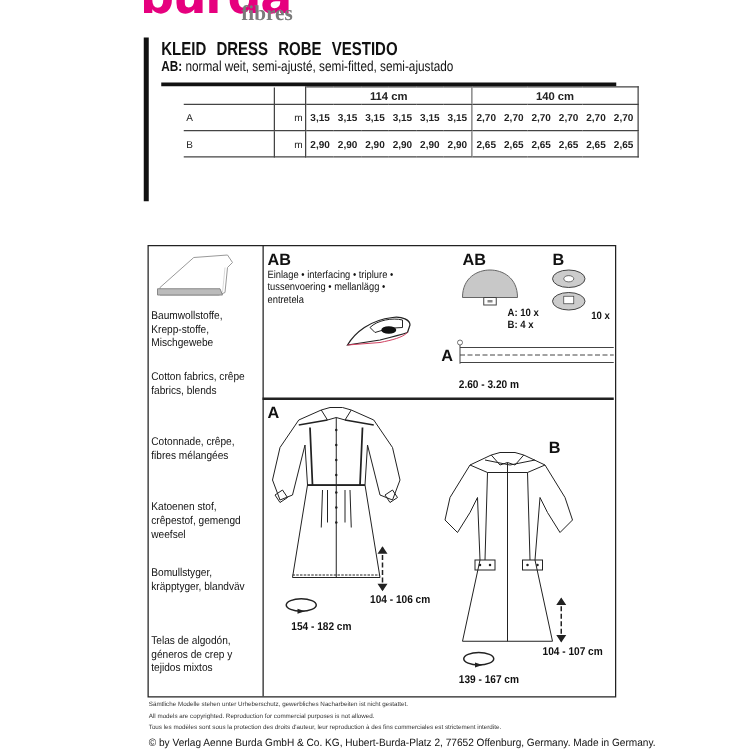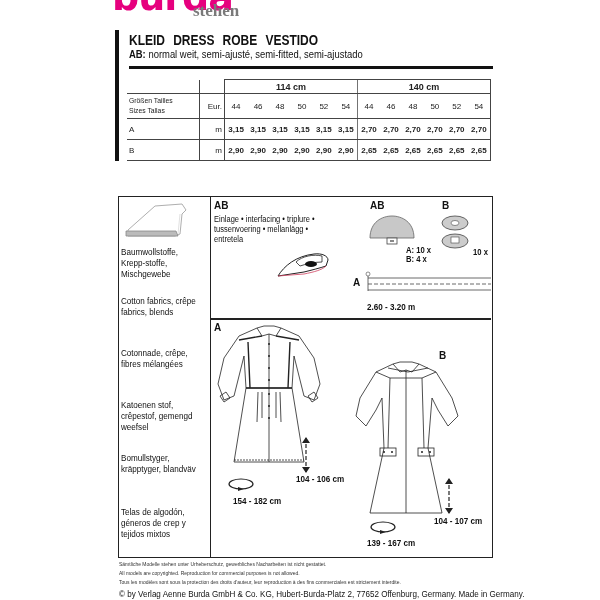--- a/index.html
+++ b/index.html
@@ -5,77 +5,58 @@
   html, body { margin:0; padding:0; }
   body { width:600px; height:600px; background:#fff; position:relative; overflow:hidden; font-family:"Liberation Sans", sans-serif; color:#111; }
   .abs { position:absolute; }
   .logo-burda { left:112px; top:-22px; font-family:"DejaVu Sans", sans-serif; font-weight:bold; font-size:38px; color:#e6007e; letter-spacing:-1px; line-height:1; }
   .logo-style { left:193px; top:2px; font-family:"Liberation Serif", serif; font-weight:bold; font-size:17px; color:#7a7a7a; line-height:1; }
   .vbar { left:115px; top:30px; width:4px; height:131px; background:#111; }
   .title { left:129px; top:31px; font-weight:bold; font-size:15px; transform:scaleX(0.8); transform-origin:left; word-spacing:6px; white-space:nowrap; }
   .subtitle { left:129px; top:48px; font-size:11.5px; transform:scaleX(0.82); transform-origin:left; white-space:nowrap; }
   .subtitle b { font-weight:bold; }
   .thickline { left:129px; top:66px; width:364px; height:3px; background:#111; }
-  table.yardage { position:absolute; left:127px; top:69px; width:364px; border-collapse:collapse; font-size:8px;margin-top:10px; }
+  table.yardage { position:absolute; left:147px; top:69px; width:364px; border-collapse:collapse; font-size:8px; }
   table.yardage td { border:1px solid #444; border-left:none; border-right:none; text-align:center; padding:0; height:20px; font-weight:bold; color:#222; }
   table.yardage td.lbl { text-align:left; padding-left:2px; font-weight:normal; width:70px; border-right:1px solid #444; }
   table.yardage td.unit { text-align:right; padding-right:2px; font-weight:normal; width:22px; border-right:1px solid #444; }
   table.yardage td.sep { border-left:1px solid #737373; }
   table.yardage td.last { border-right:1px solid #444; }
   table.yardage tr.width-row td { height:13px; font-size:9px; }
   table.yardage tr.size-row td { height:24px; font-weight:normal; }
   .sizes-lbl { font-size:8px; line-height:10px; display:block; transform:scaleX(0.85); transform-origin:left; white-space:nowrap; }
   .notions-box { left:118px; top:196px; width:373px; height:360px; border:1.5px solid #222; }
   .leftcol { left:118px; top:196px; width:92px; height:361px; border-right:1.5px solid #222; }
   .fabric-txt { left:121px; font-size:9px; line-height:11px; width:88px; transform:scaleX(0.9); transform-origin:left; }
   .hdiv { left:210px; top:318px; width:281px; height:1.5px; background:#222; }
-  .small-lbl { font-size:10px; font-weight:bold; }
+  .small-lbl { font-size:13px; font-weight:bold; }
   .notion-txt { font-size:8.5px; line-height:10px; transform:scaleX(0.88); transform-origin:left; white-space:nowrap; }
   .meas { font-size:9px; font-weight:bold; white-space:nowrap; transform:scaleX(0.9); transform-origin:left; }
   .legal { left:119px; font-size:5px; color:#333; white-space:nowrap; }
   .copyright { left:119px; top:589px; font-size:8.5px; white-space:nowrap; transform:scaleX(0.95); transform-origin:left; }
   svg { position:absolute; overflow:visible; }
 </style>
 </head>
 <body>
 
 <div class="abs logo-burda">burda</div>
-<div class="abs logo-style">stehen</div>
+<div class="abs logo-style">fibres</div>
 
 <div class="abs vbar"></div>
 <div class="abs title">KLEID   DRESS   ROBE   VESTIDO</div>
 <div class="abs subtitle"><b>AB:</b><span> normal weit, semi-ajusté, semi-fitted, semi-ajustado</span></div>
 <div class="abs thickline"></div>
 
 <table class="yardage">
   <tbody>
       <tr class="width-row">
     <td class="lbl" style="border-top:none"></td>
     <td class="unit" style="border-top:none"></td>
     <td colspan="6">114 cm</td>
     <td colspan="6" class="sep last">140 cm</td>
-  </tr>
-  <tr class="size-row">
-    <td class="lbl">
-      <span class="sizes-lbl">Größen  Tailles</span>
-      <span class="sizes-lbl">Sizes  Tallas</span>
-    </td>
-    <td class="unit">Eur.</td>
-    <td>44</td>
-    <td>46</td>
-    <td>48</td>
-    <td>50</td>
-    <td>52</td>
-    <td>54</td>
-    <td class="sep">44</td>
-    <td>46</td>
-    <td>48</td>
-    <td>50</td>
-    <td>52</td>
-    <td class="last">54</td>
   </tr>
   <tr>
     <td class="lbl">A</td>
     <td class="unit">m</td>
     <td>3,15</td>
     <td>3,15</td>
     <td>3,15</td>
     <td>3,15</td>
     <td>3,15</td>
     <td>3,15</td>

